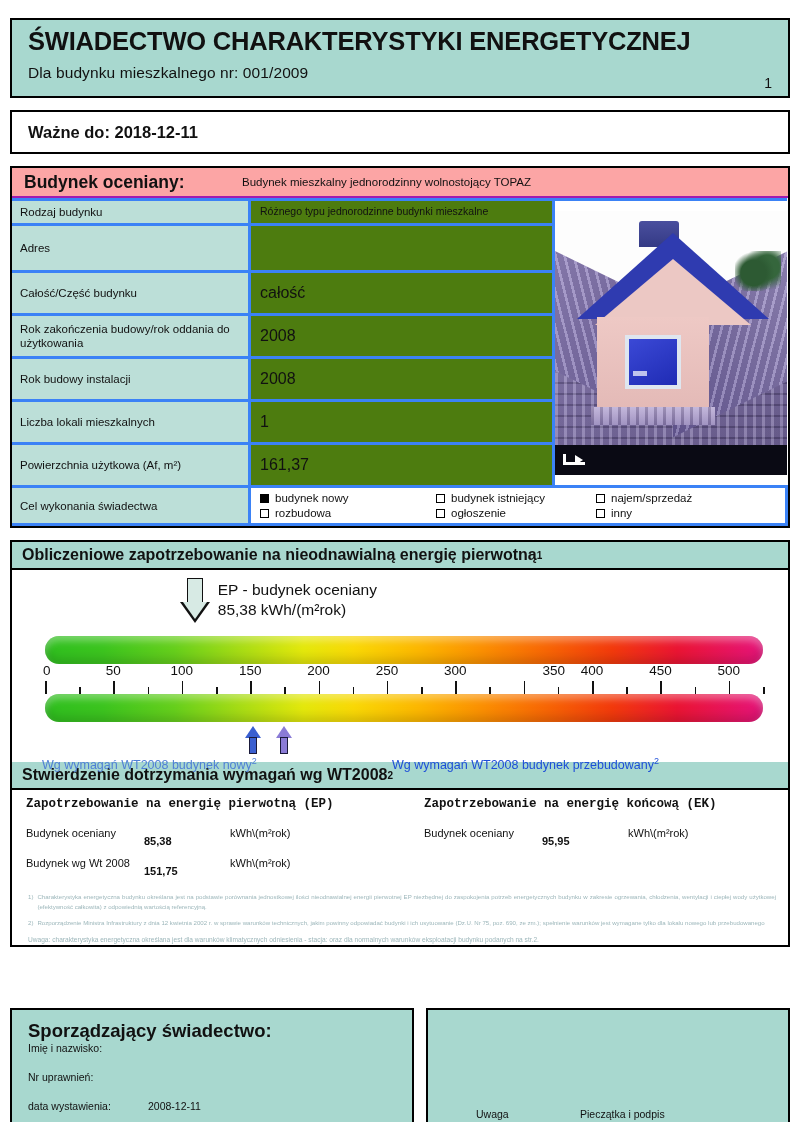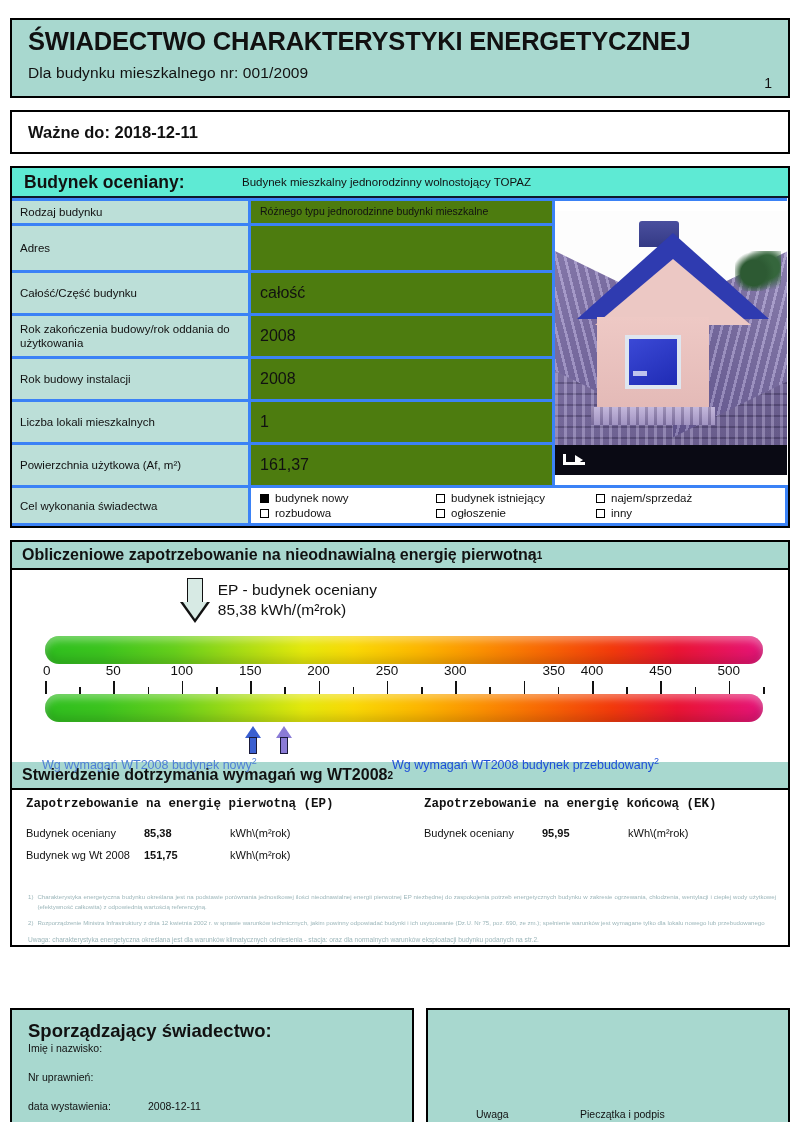--- a/index.html
+++ b/index.html
@@ -74,22 +74,22 @@
   
   #building-block {
     margin-top: 12px;
     position: relative;
     padding: 0;
   }
   #building-header {
     display: flex;
     align-items: center;
     height: 28px;
-    border-bottom: 2px solid #0f172a;
-    background: #5eead4;
+    border-bottom: 2px solid #a21caf;
+    background: #fca5a5;
   }
   #building-header-label {
     width: 224px;
     font-size: 17.5px;
     font-weight: bold;
     padding-left: 12px;
     box-sizing: border-box;
   }
   #building-header-value {
     font-size: 11.5px;
@@ -363,21 +363,21 @@
     font-size: 16px; font-weight: bold;
   }
   #wt-header sup { font-size: 10px; }
   #wt-body { padding: 7px 0 6px 0; position: relative; height: 82px; }
   .wt-col { position: absolute; top: 7px; }
   .wt-col.left { left: 14px; }
   .wt-col.right { left: 412px; }
   .wt-title { font-size: 12.5px; font-weight: bold; margin-bottom: 16px; font-family: Liberation Mono, monospace; }
   .wt-row { display:flex; font-size: 11px; margin-bottom: 10px; }
   .wt-row .n { width: 118px; }
-  .wt-row .v { width: 86px; font-weight: bold; }
+  .wt-row .v { width: 86px; font-weight: bold; margin-top: 8px; }
   .wt-row .u { }
 
   
   #notes {
     margin-top: 7px;
     padding: 0 12px 0 16px;
     color: #9db7bb;
     font-size: 6.1px;
     line-height: 1.55;
     text-align: justify;

